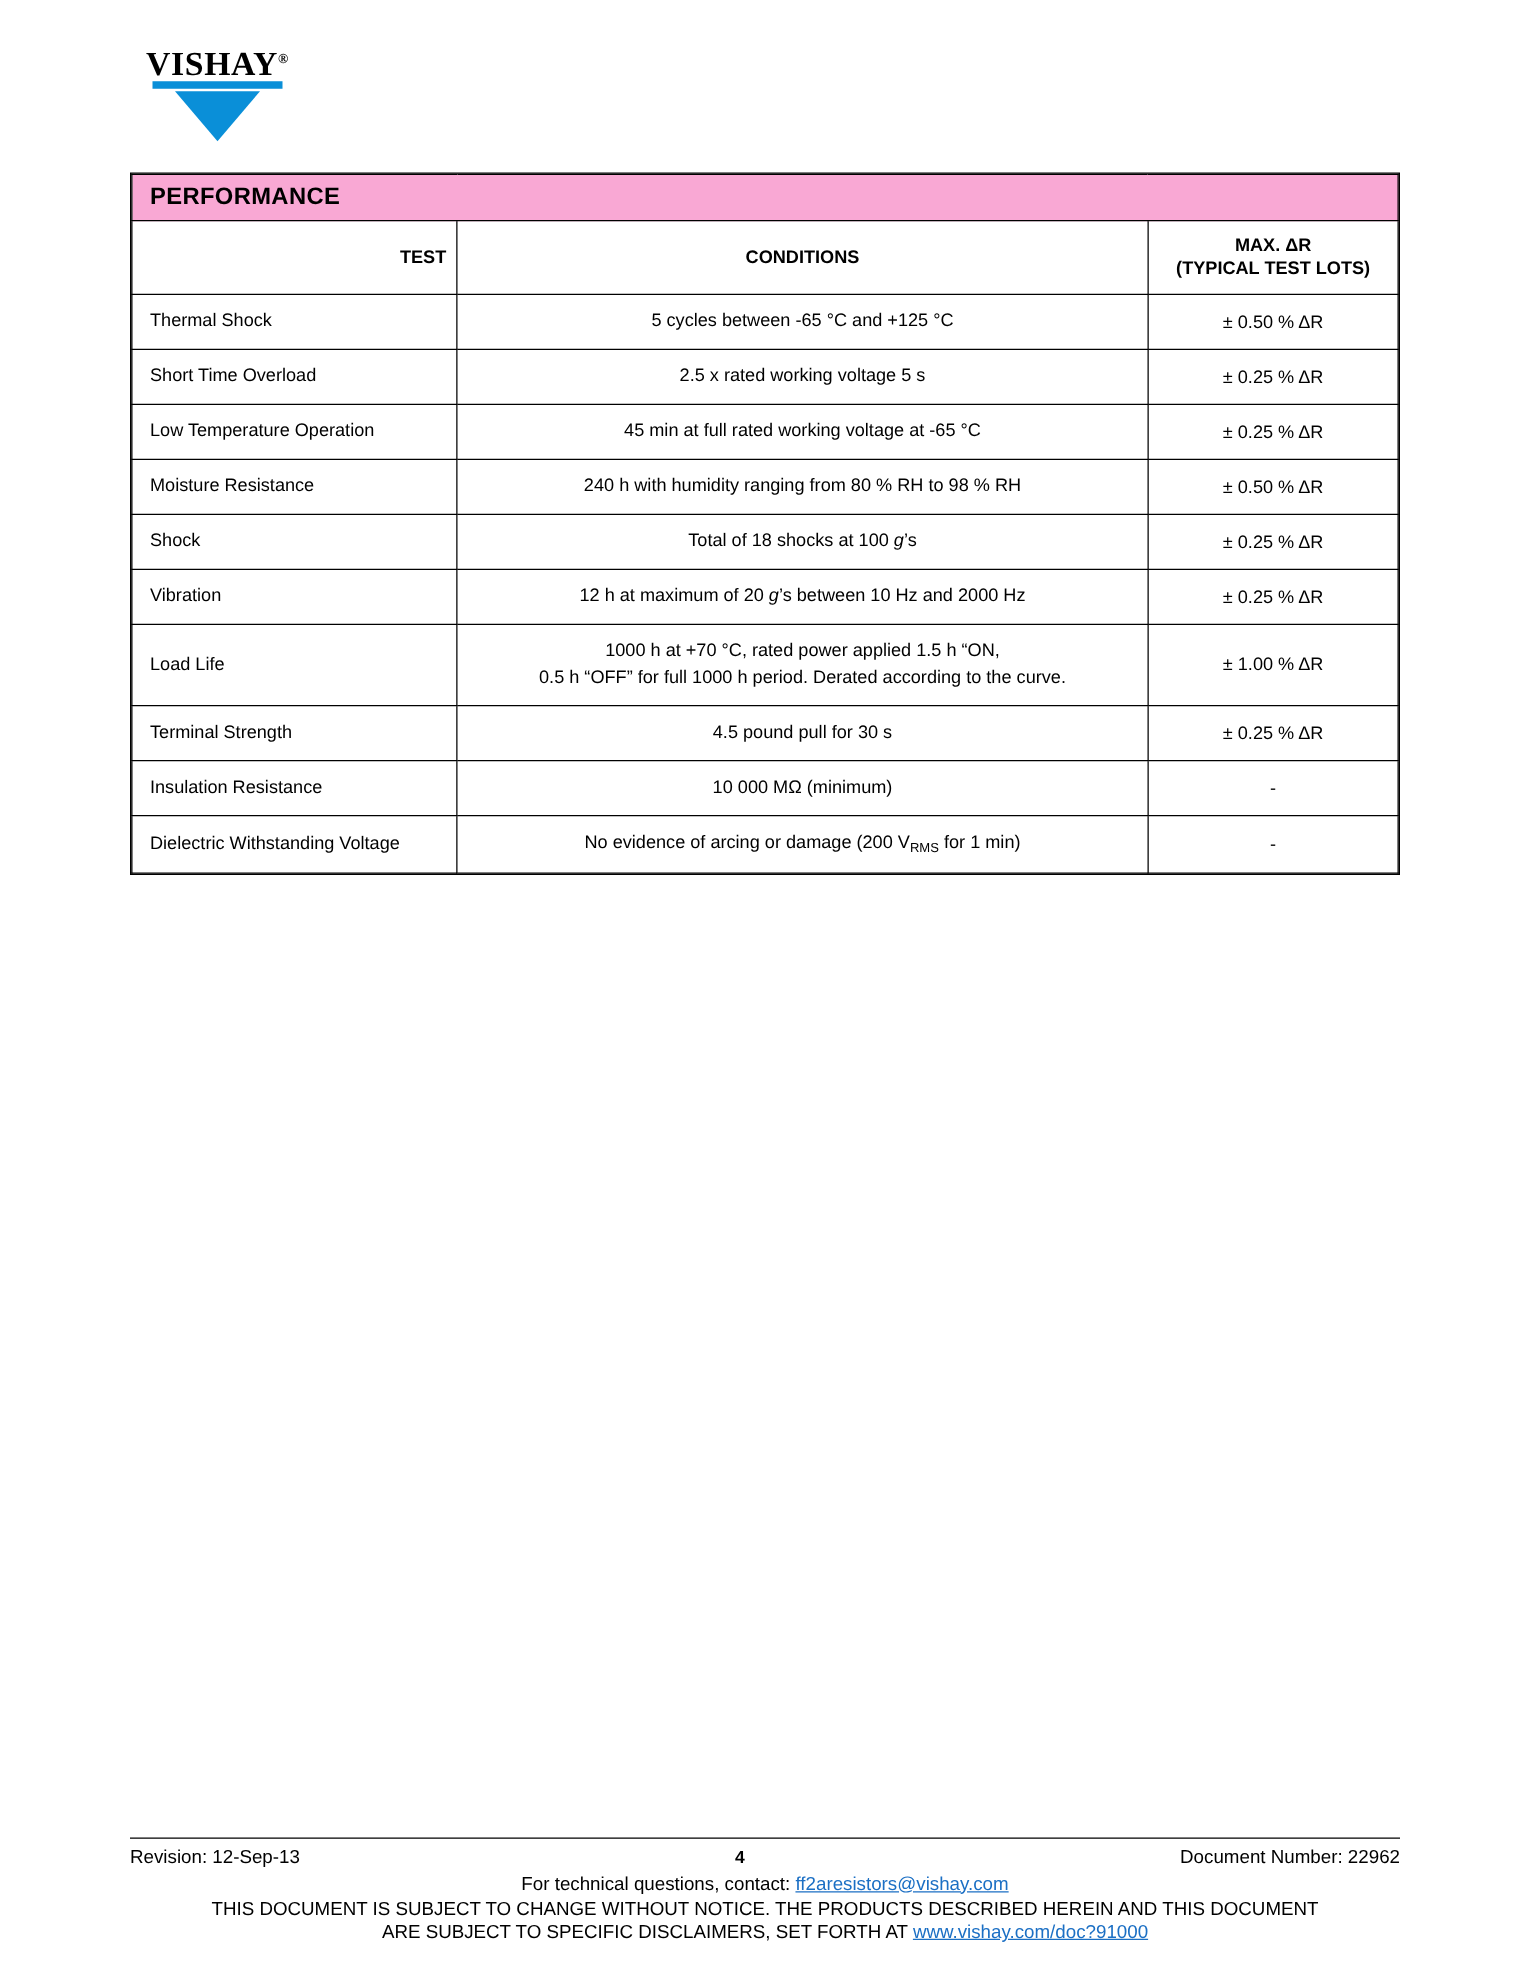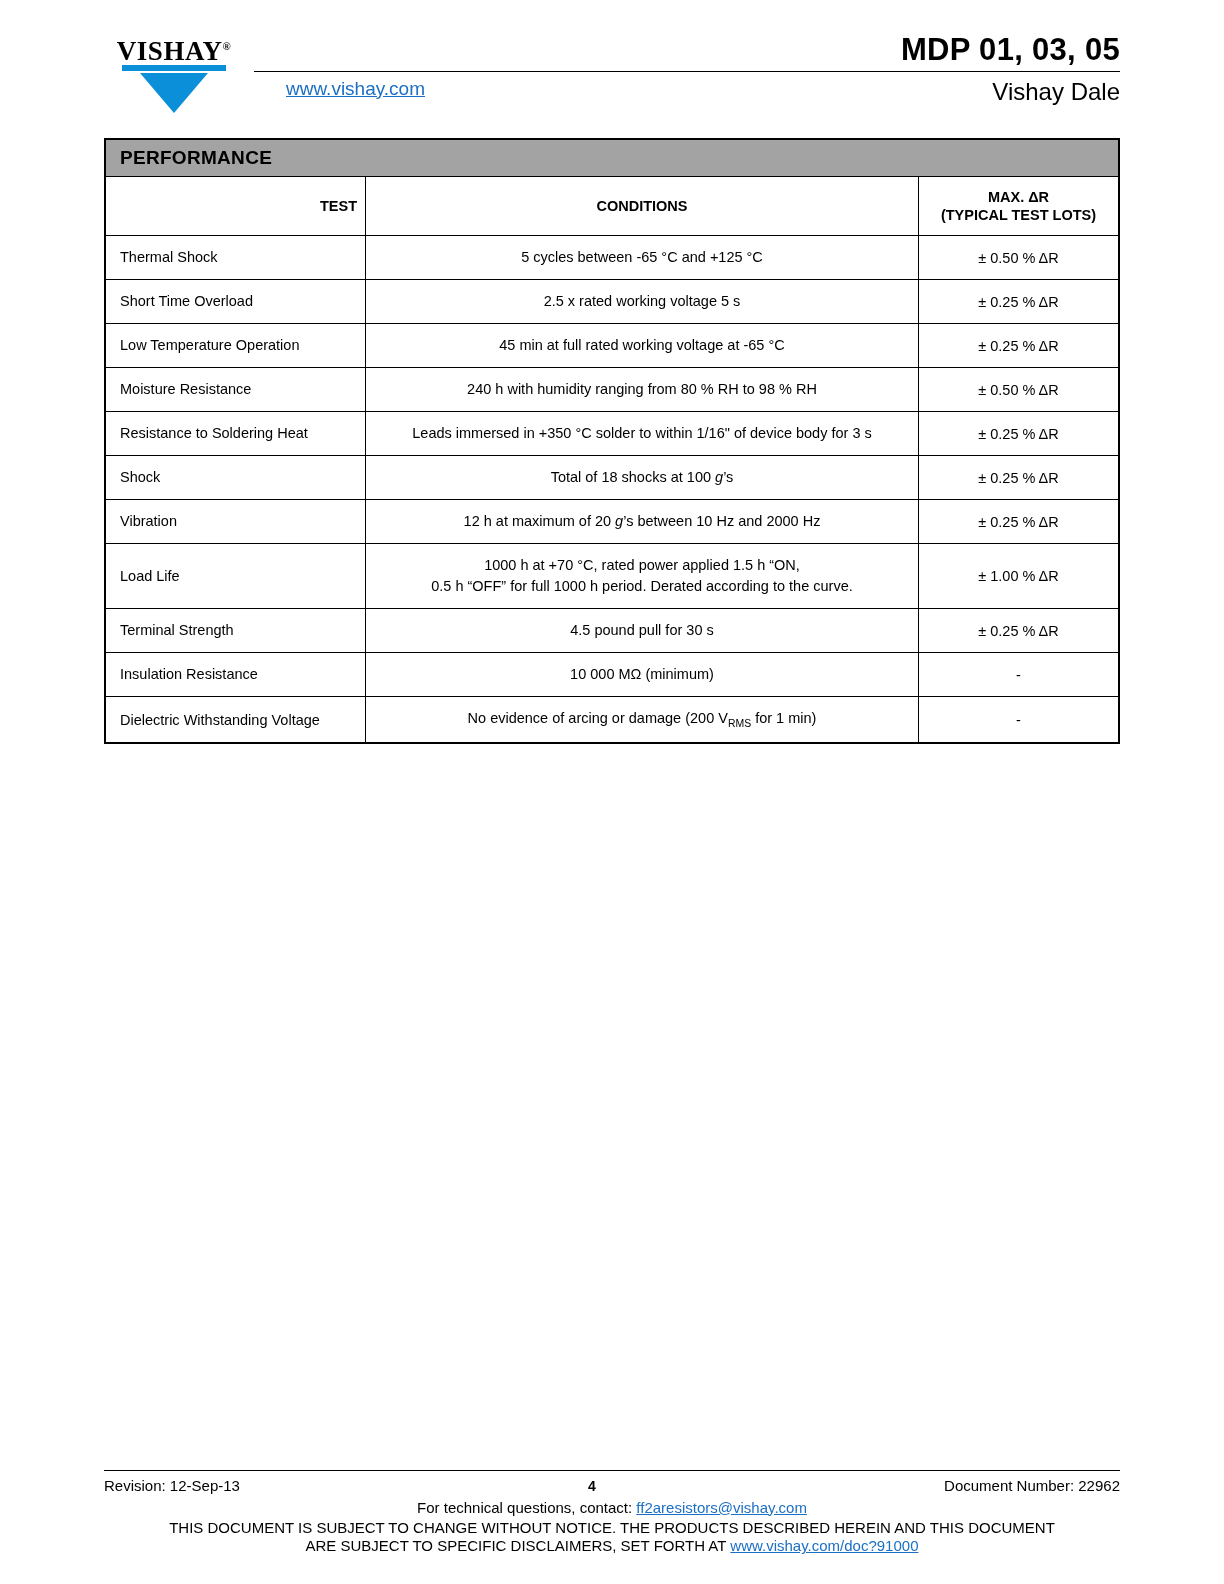--- a/index.html
+++ b/index.html
@@ -103,21 +103,21 @@
   table.perf {
     border-collapse: collapse;
     width: 100%;
     table-layout: fixed;
   }
   table.perf td, table.perf th {
     border: 1px solid #000;
     padding: 0;
   }
   .sec-head {
-    background: #a3a3a3;
+    background: #f9a8d4;
     font-weight: bold;
     font-size: 19px;
     letter-spacing: 0.3px;
     padding: 7px 14px !important;
     text-align: left;
   }
   .col-head {
     font-weight: bold;
     font-size: 14.5px;
     text-align: center;
@@ -194,28 +194,20 @@
 <div class="page">
 
   <div class="header">
 
     <div class="logo-wrap">
       <div class="logo-text"><span>VISHAY</span><span class="reg">®</span></div>
       <div class="logo-bar"></div>
       <div class="logo-tri"></div>
     </div>
 
-    <div class="header-right">
-      <div class="part-title">MDP 01, 03, 05</div>
-      <hr class="header-rule">
-      <div class="header-sub-row">
-        <a class="website" href="#">www.vishay.com</a>
-        <div class="brand">Vishay Dale</div>
-      </div>
-    </div>
   </div>
 
   <div class="table-wrap">
     <table class="perf">
       <colgroup>
         <col class="w-test">
         <col>
         <col class="w-max">
       </colgroup>
       <tbody>
@@ -249,25 +241,20 @@
           <td class="cond">45 min at full rated working voltage at -65 °C</td>
           <td class="max">± 0.25 % ΔR</td>
         </tr>
 
         <tr>
           <td class="test">Moisture Resistance</td>
           <td class="cond">240 h with humidity ranging from 80 % RH to 98 % RH</td>
           <td class="max">± 0.50 % ΔR</td>
         </tr>
 
-        <tr>
-          <td class="test">Resistance to Soldering Heat</td>
-          <td class="cond">Leads immersed in +350 °C solder to within 1/16" of device body for 3 s</td>
-          <td class="max">± 0.25 % ΔR</td>
-        </tr>
 
         <tr>
           <td class="test">Shock</td>
           <td class="cond">Total of 18 shocks at 100 <span class="ital">g</span>’s</td>
           <td class="max">± 0.25 % ΔR</td>
         </tr>
 
         <tr>
           <td class="test">Vibration</td>
           <td class="cond">12 h at maximum of 20 <span class="ital">g</span>’s between 10 Hz and 2000 Hz</td>

